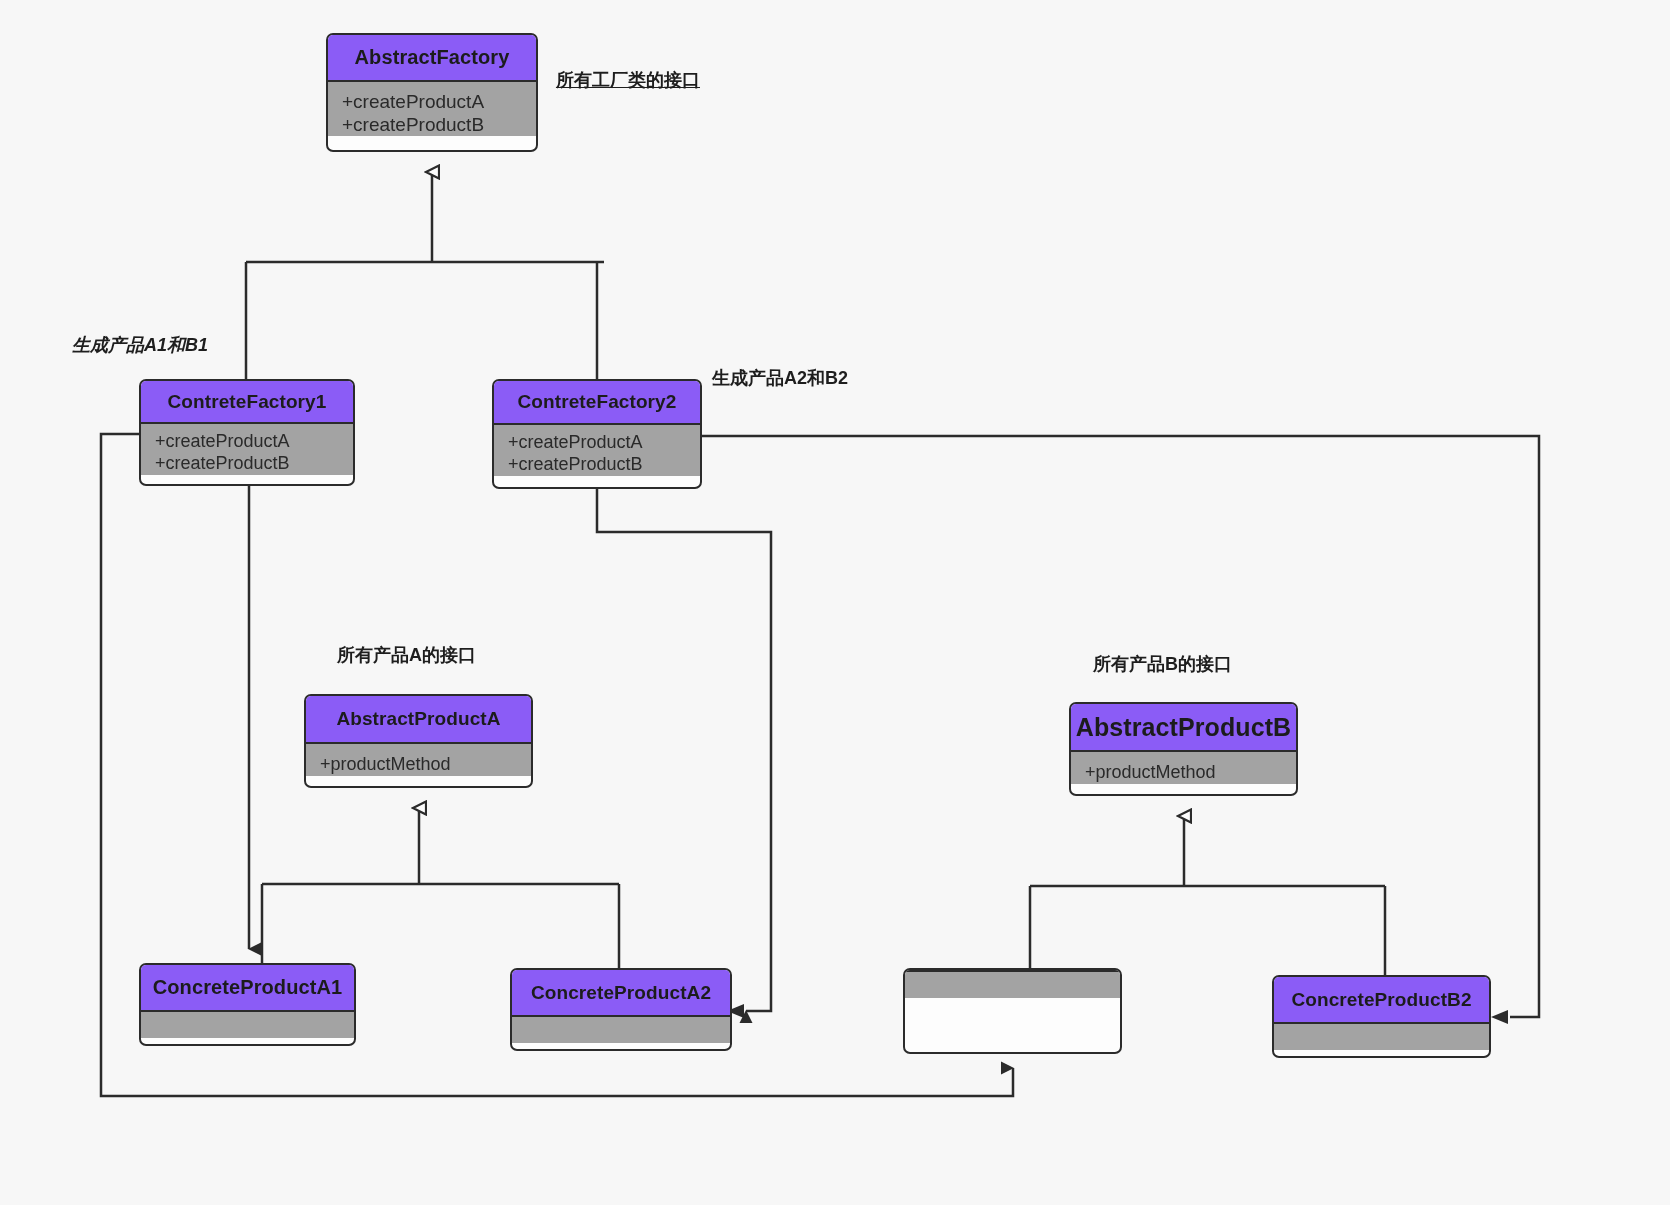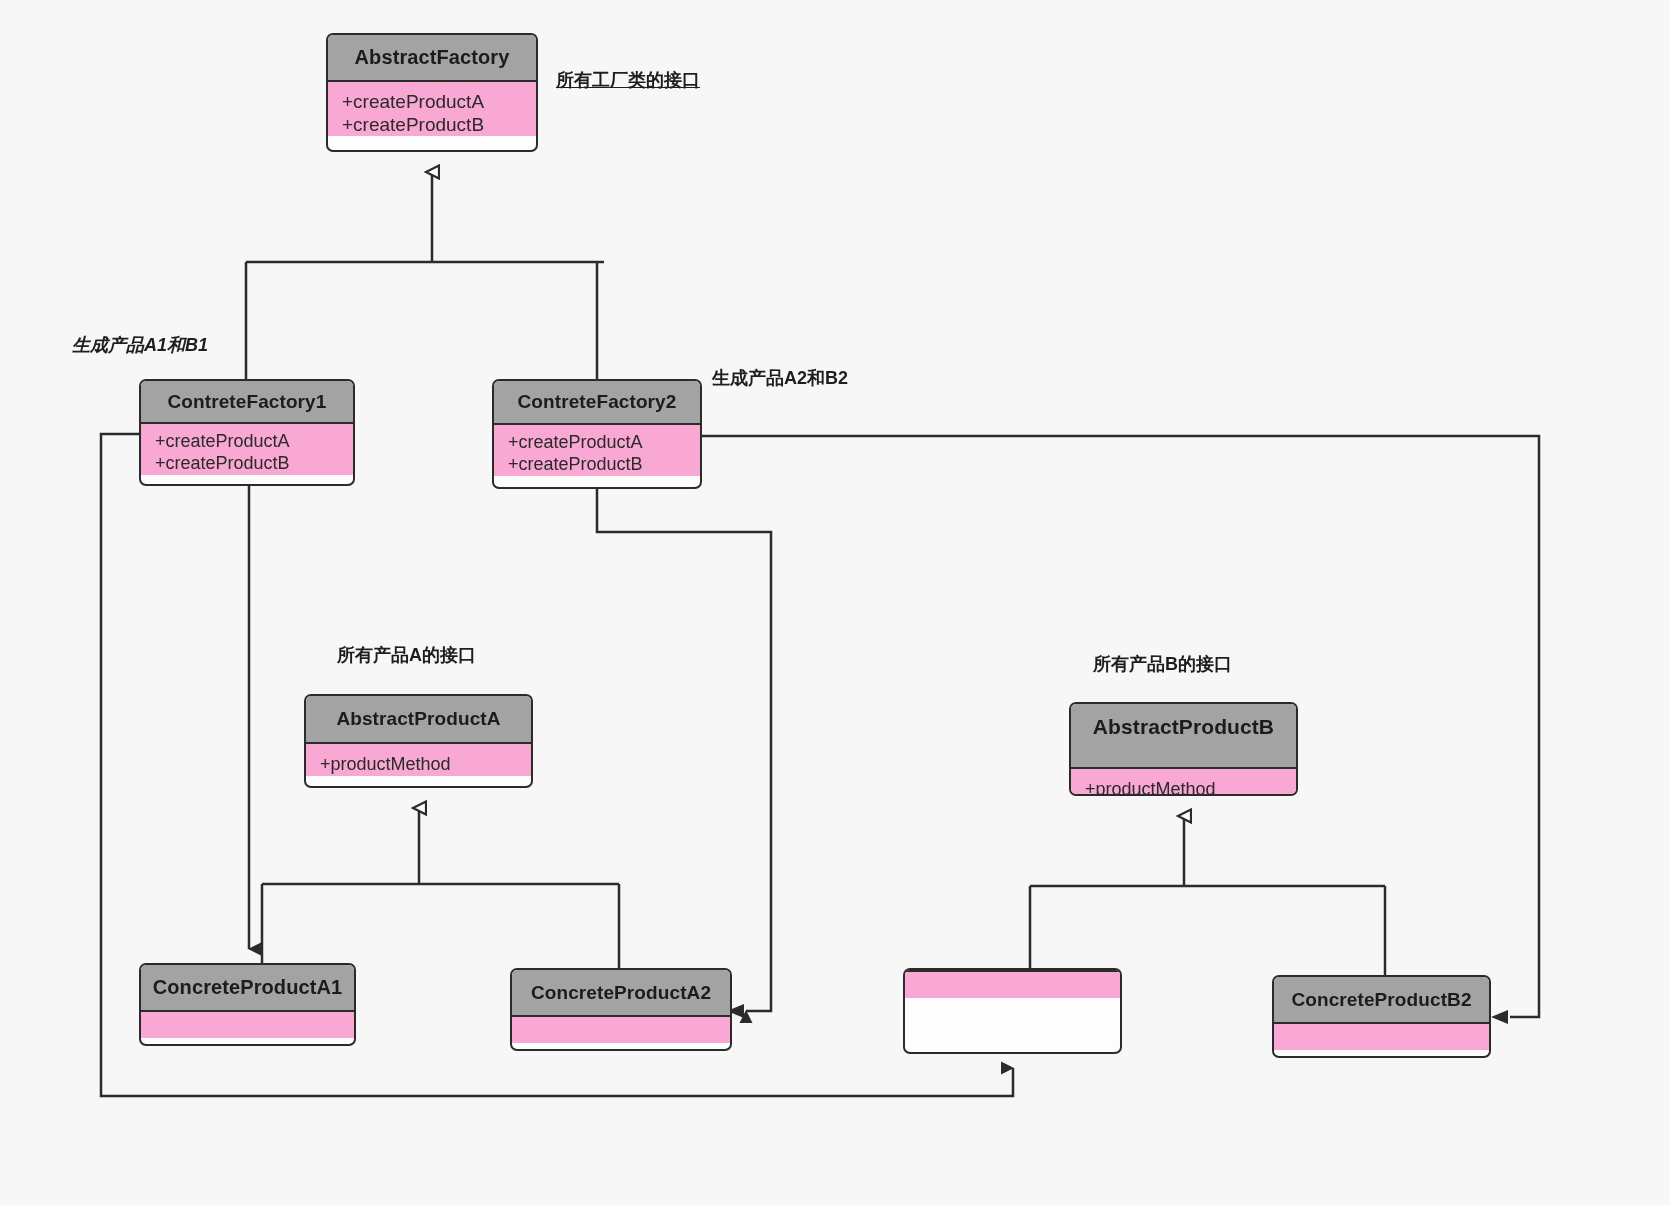--- a/index.html
+++ b/index.html
@@ -32,29 +32,29 @@
     border: 2.5px solid #2b2b2b;
     border-radius: 7px;
     overflow: hidden;
   }
   .uml-title {
     text-align: center;
     font-weight: bold;
     color: #1c1c1c;
     letter-spacing: .1px;
     box-sizing: border-box;
-    background: #a3a3a3;
+    background: #8b5cf6;
   }
   .uml-divider {
     height: 0;
     border-top: 2.5px solid #2b2b2b;
   }
   .uml-members {
     box-sizing: border-box;
-    background: #f9a8d4;
+    background: #a3a3a3;
     color: #2a2a2a;
   }
   .uml-member {
     white-space: pre;
     line-height: 1.22;
   }
   .note {
     position: absolute;
     font-weight: bold;
     color: #1e1e1e;
@@ -150,21 +150,21 @@
 
   <div class="uml-box" style="left:304px; top:694px; width:229px; height:94px;">
     <div class="uml-title" style="height:46px; line-height:46px; font-size:19px;">AbstractProductA</div>
     <div class="uml-divider"></div>
     <div class="uml-members" style="padding:10px 0 0 14px; font-size:18px;">
       <div class="uml-member">+productMethod</div>
     </div>
   </div>
 
   <div class="uml-box" style="left:1069px; top:702px; width:229px; height:94px;">
-    <div class="uml-title" style="height:63px; line-height:46px; font-size:21px;">AbstractProductB</div>
+    <div class="uml-title" style="height:46px; line-height:46px; font-size:25px;">AbstractProductB</div>
     <div class="uml-divider"></div>
     <div class="uml-members" style="padding:10px 0 0 14px; font-size:18px;">
       <div class="uml-member">+productMethod</div>
     </div>
   </div>
 
   <div class="uml-box" style="left:139px; top:963px; width:217px; height:83px;">
     <div class="uml-title" style="height:45px; line-height:45px; font-size:20px;">ConcreteProductA1</div>
     <div class="uml-divider"></div>
     <div class="uml-members" style="padding:8px 0 0 14px; font-size:18px; min-height:26px;">

